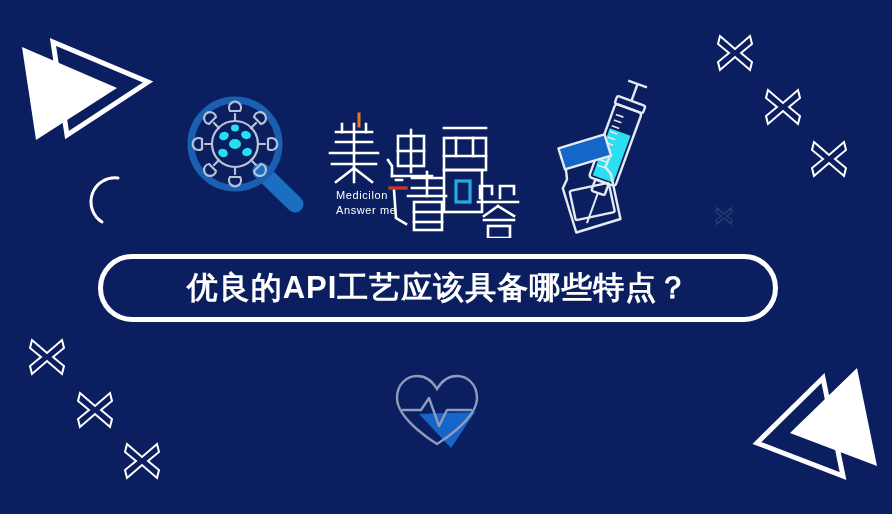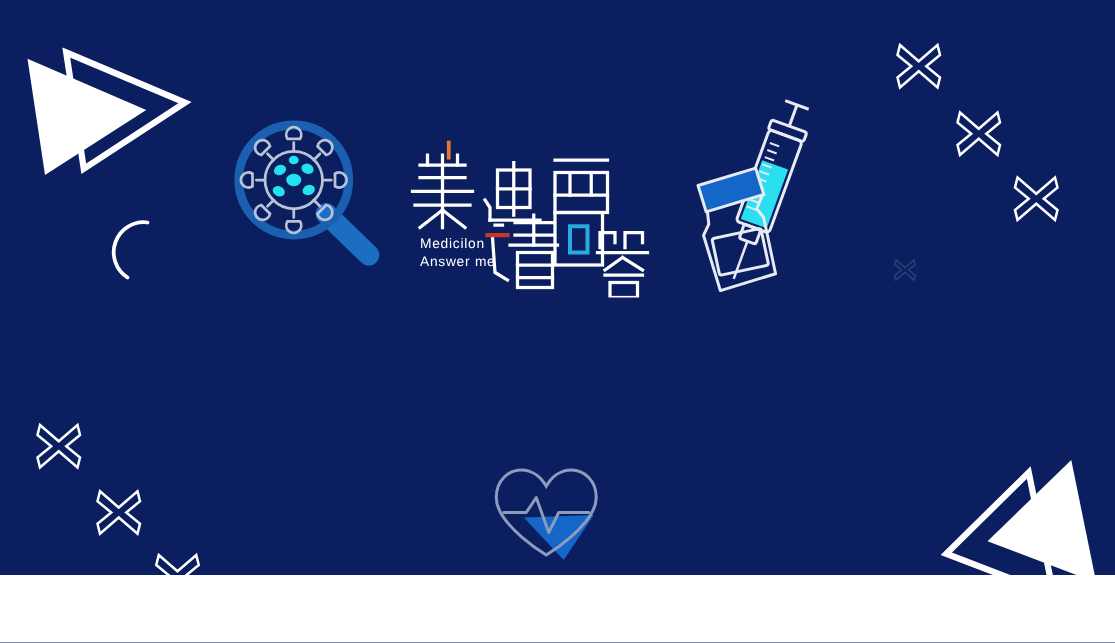--- a/index.html
+++ b/index.html
@@ -4,21 +4,21 @@
 <title>Medicilon Answer Me Banner</title>
 <style>
   * { margin:0; padding:0; box-sizing:border-box; }
   html,body{
     width:892px; height:514px;
     overflow:hidden;
     font-family:"Liberation Sans","DejaVu Sans",sans-serif;
   }
   #banner{
     position:relative;
-    width:892px; height:460px;
+    width:892px; height:514px;
     background:#0b1f60;
     overflow:hidden;
   }
 
   
   .xmark{
     position:absolute;
     pointer-events:none;
   }
   .xmark svg{ display:block; }
@@ -292,14 +292,17 @@
         </g>
       </g>
     </svg>
 
     <div class="logo-latin">
       <div>Medicilon</div>
       <div>Answer me</div>
     </div>
   </div>
 
+  <div class="pill">
+    <span class="pill-text">优良的API工艺应该具备哪些特点？</span>
+  </div>
 
 </div>
 
 </body></html>

